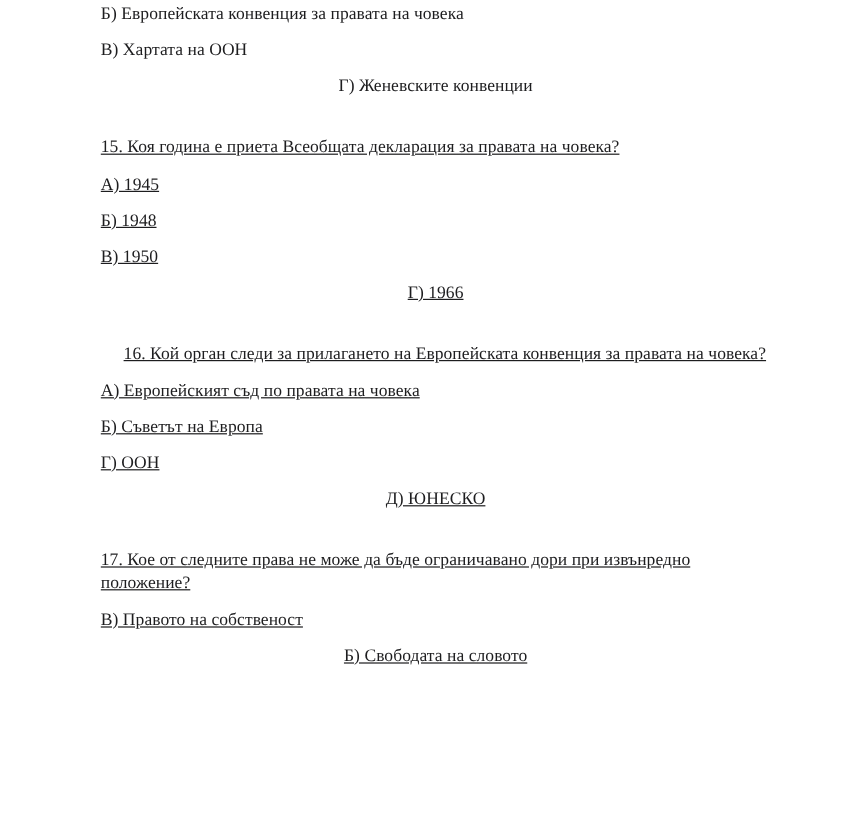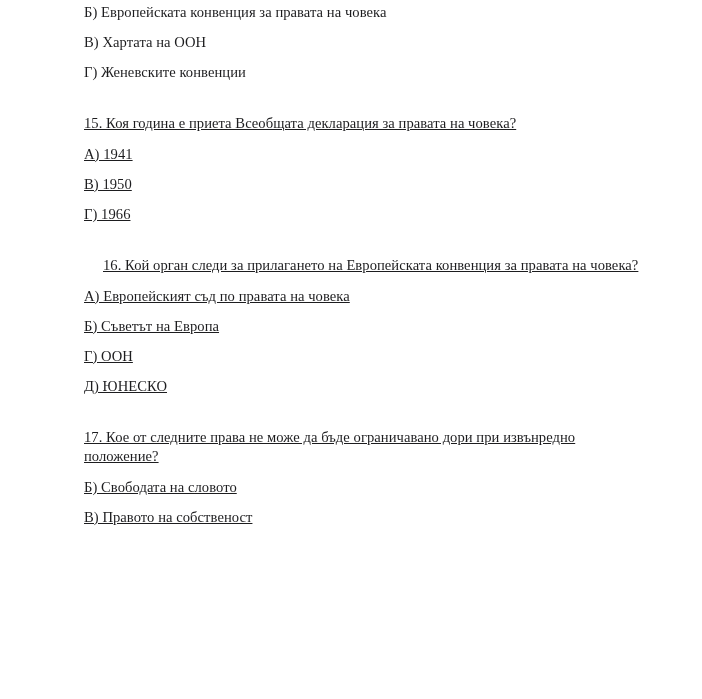--- a/index.html
+++ b/index.html
@@ -42,20 +42,21 @@
     letter-spacing: 0.05px;
   }
   .opt {
     font-size: 14.6px;
     line-height: 19.4px;
     margin: 0 0 10.6px 0;
     letter-spacing: 0.05px;
   }
   .opt:last-child {
     margin-bottom: 0;
+    text-align: center;
   }
   .lead-options {
     margin-bottom: 32px;
   }
   .q-wide {
     max-width: 560px;
     margin-left: 19px;
   }
 </style>
 </head>
@@ -65,33 +66,34 @@
   <div class="doc-flow">
 
     <div class="lead-options">
       <p class="opt">Б) Европейската конвенция за правата на човека</p>
       <p class="opt">В) Хартата на ООН</p>
       <p class="opt">Г) Женевските конвенции</p>
     </div>
 
     <div class="q-block">
       <p class="q-text">15. Коя година е приета Всеобщата декларация за правата на човека?</p>
-      <p class="opt">А) 1941</p>
+      <p class="opt">А) 1945</p>
+      <p class="opt">Б) 1948</p>
       <p class="opt">В) 1950</p>
       <p class="opt">Г) 1966</p>
     </div>
 
     <div class="q-block">
       <p class="q-text q-wide">16. Кой орган следи за прилагането на Европейската конвенция за правата на човека?</p>
       <p class="opt">А) Европейският съд по правата на човека</p>
       <p class="opt">Б) Съветът на Европа</p>
       <p class="opt">Г) ООН</p>
       <p class="opt">Д) ЮНЕСКО</p>
     </div>
 
     <div class="q-block">
       <p class="q-text">17. Кое от следните права не може да бъде ограничавано дори при извънредно положение?</p>
+      <p class="opt">В) Правото на собственост</p>
       <p class="opt">Б) Свободата на словото</p>
-      <p class="opt">В) Правото на собственост</p>
     </div>
 
   </div>
 </div>
 
 </body></html>

